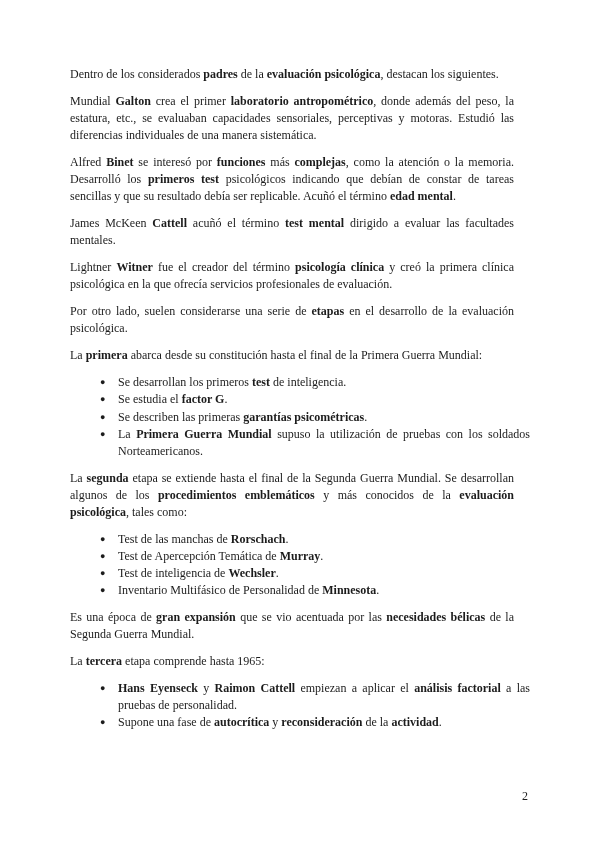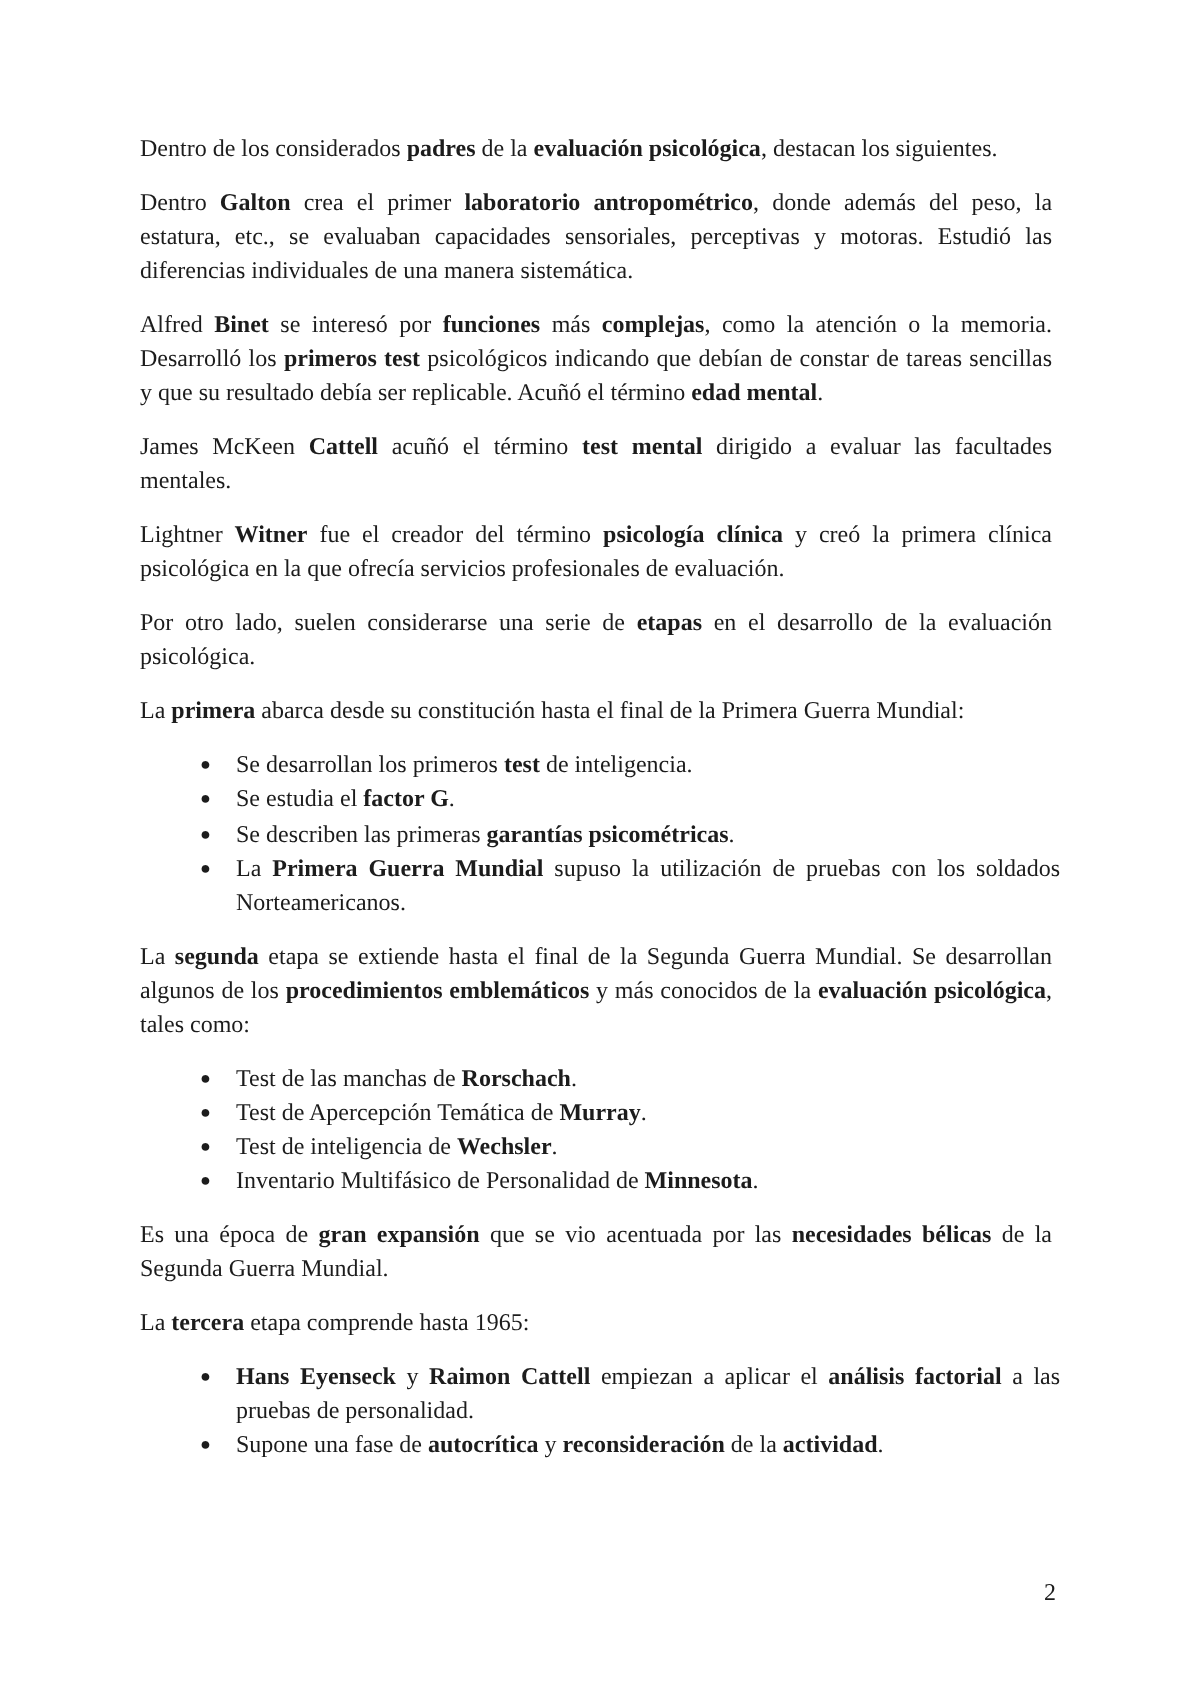--- a/index.html
+++ b/index.html
@@ -13,21 +13,21 @@
     height: 848px;
     background: #ffffff;
     box-sizing: border-box;
     padding: 66px 70px 0 70px;
     font-family: "Liberation Serif", serif;
     font-size: 12px;
     color: #1c1c1c;
     overflow: hidden;
   }
   .doc p {
-    margin: 0 4px 10px 0;
+    margin: 0 16px 10px 0;
     text-align: justify;
     line-height: 1.42;
   }
   .doc ul {
     margin: 0 0 10px 0;
     padding: 0 0 0 48px;
     list-style: none;
   }
   .doc li {
     position: relative;
@@ -50,21 +50,21 @@
     bottom: 44px;
     font-size: 12px;
   }
 </style>
 </head>
 <body>
 
 <div class="page">
   <div class="doc">
       <p><span>Dentro de los considerados </span><b>padres</b><span> de la </span><b>evaluación psicológica</b><span>, destacan los siguientes.</span></p>
-      <p><span>Dentro </span><b>Galton</b><span> crea el primer </span><b>laboratorio antropométrico</b><span>, donde además del peso, la estatura, etc., se evaluaban capacidades sensoriales, perceptivas y motoras. Estudió las diferencias individuales de una manera sistemática.</span></p>
+      <p><span>Mundial </span><b>Galton</b><span> crea el primer </span><b>laboratorio antropométrico</b><span>, donde además del peso, la estatura, etc., se evaluaban capacidades sensoriales, perceptivas y motoras. Estudió las diferencias individuales de una manera sistemática.</span></p>
       <p><span>Alfred </span><b>Binet</b><span> se interesó por </span><b>funciones</b><span> más </span><b>complejas</b><span>, como la atención o la memoria. Desarrolló los </span><b>primeros test</b><span> psicológicos indicando que debían de constar de tareas sencillas y que su resultado debía ser replicable. Acuñó el término </span><b>edad mental</b><span>.</span></p>
       <p><span>James McKeen </span><b>Cattell</b><span> acuñó el término </span><b>test mental</b><span> dirigido a evaluar las facultades mentales.</span></p>
       <p><span>Lightner </span><b>Witner</b><span> fue el creador del término </span><b>psicología clínica</b><span> y creó la primera clínica psicológica en la que ofrecía servicios profesionales de evaluación.</span></p>
       <p><span>Por otro lado, suelen considerarse una serie de </span><b>etapas</b><span> en el desarrollo de la evaluación psicológica.</span></p>
       <p><span>La </span><b>primera</b><span> abarca desde su constitución hasta el final de la Primera Guerra Mundial:</span></p>
       <ul>
         <li><span>Se desarrollan los primeros </span><b>test</b><span> de inteligencia.</span></li>
         <li><span>Se estudia el </span><b>factor G</b><span>.</span></li>
         <li><span>Se describen las primeras </span><b>garantías psicométricas</b><span>.</span></li>
         <li><span>La </span><b>Primera Guerra Mundial</b><span> supuso la utilización de pruebas con los soldados Norteamericanos.</span></li>

